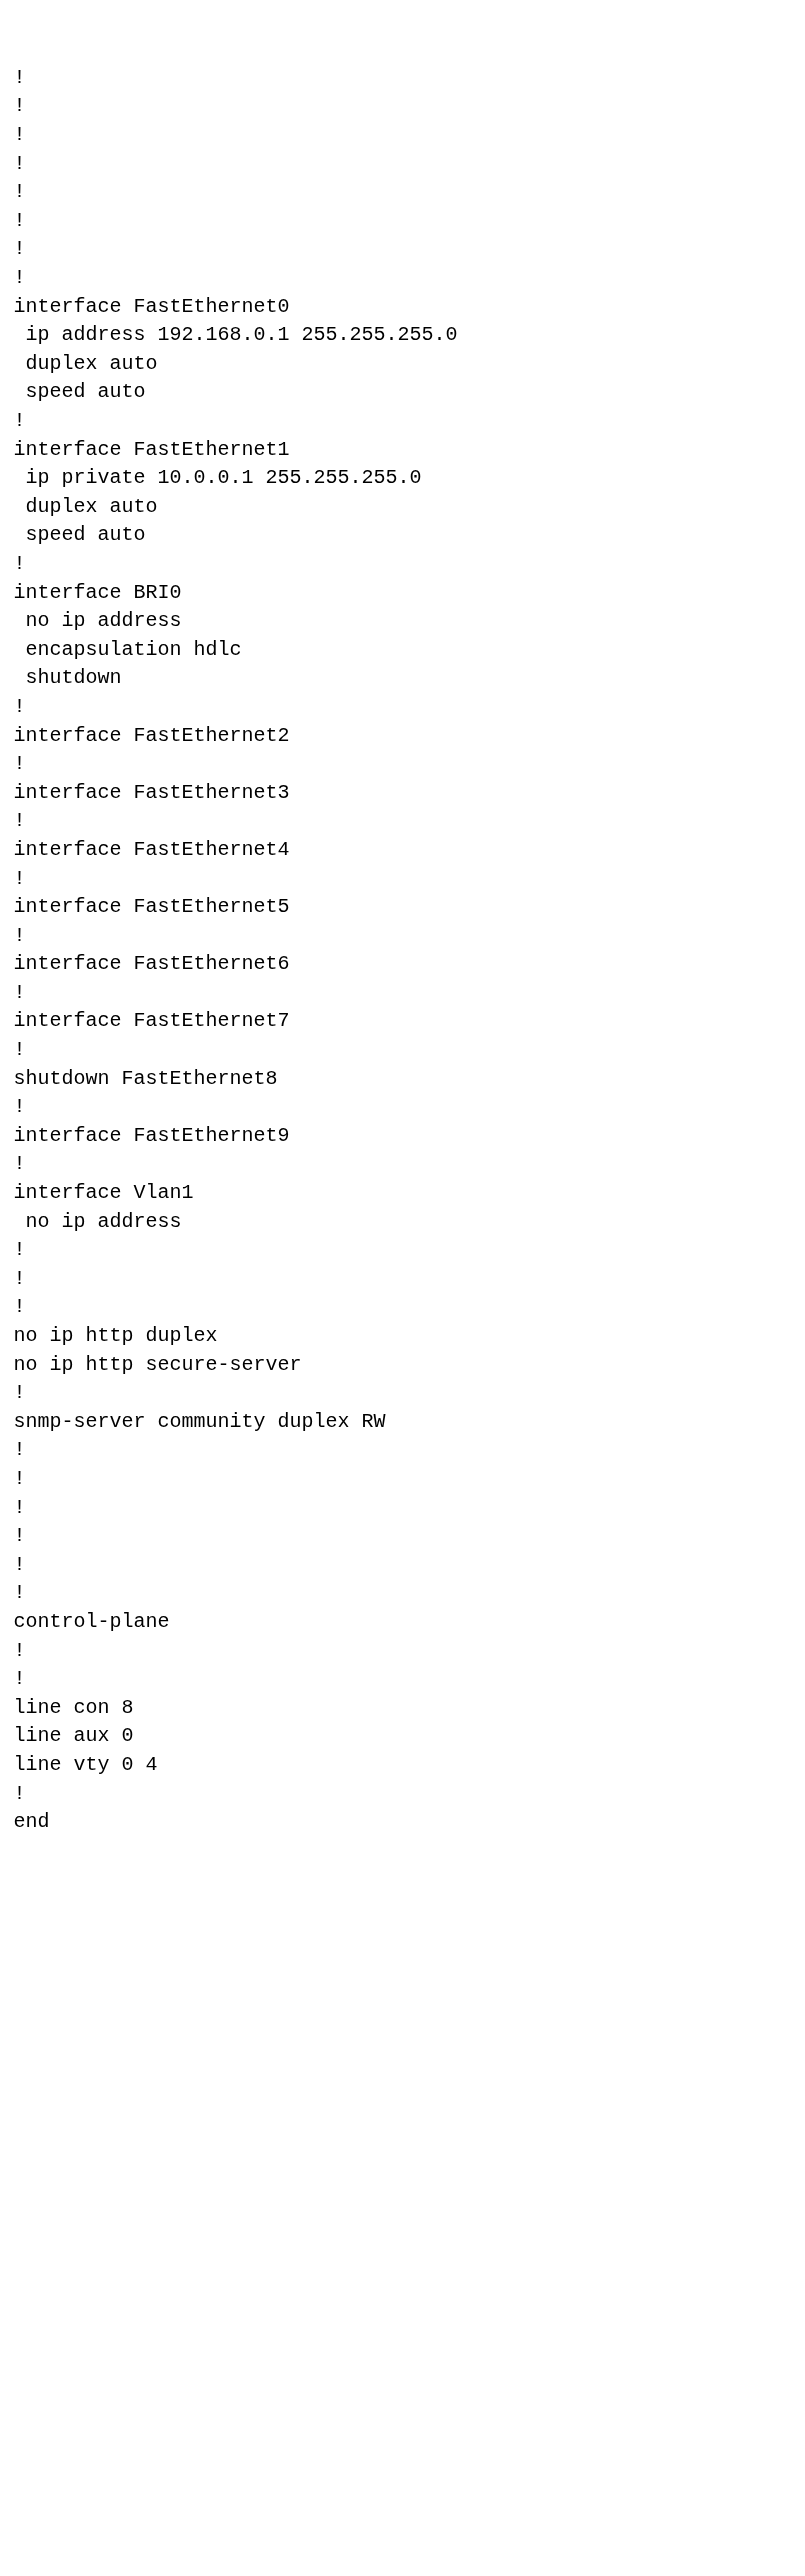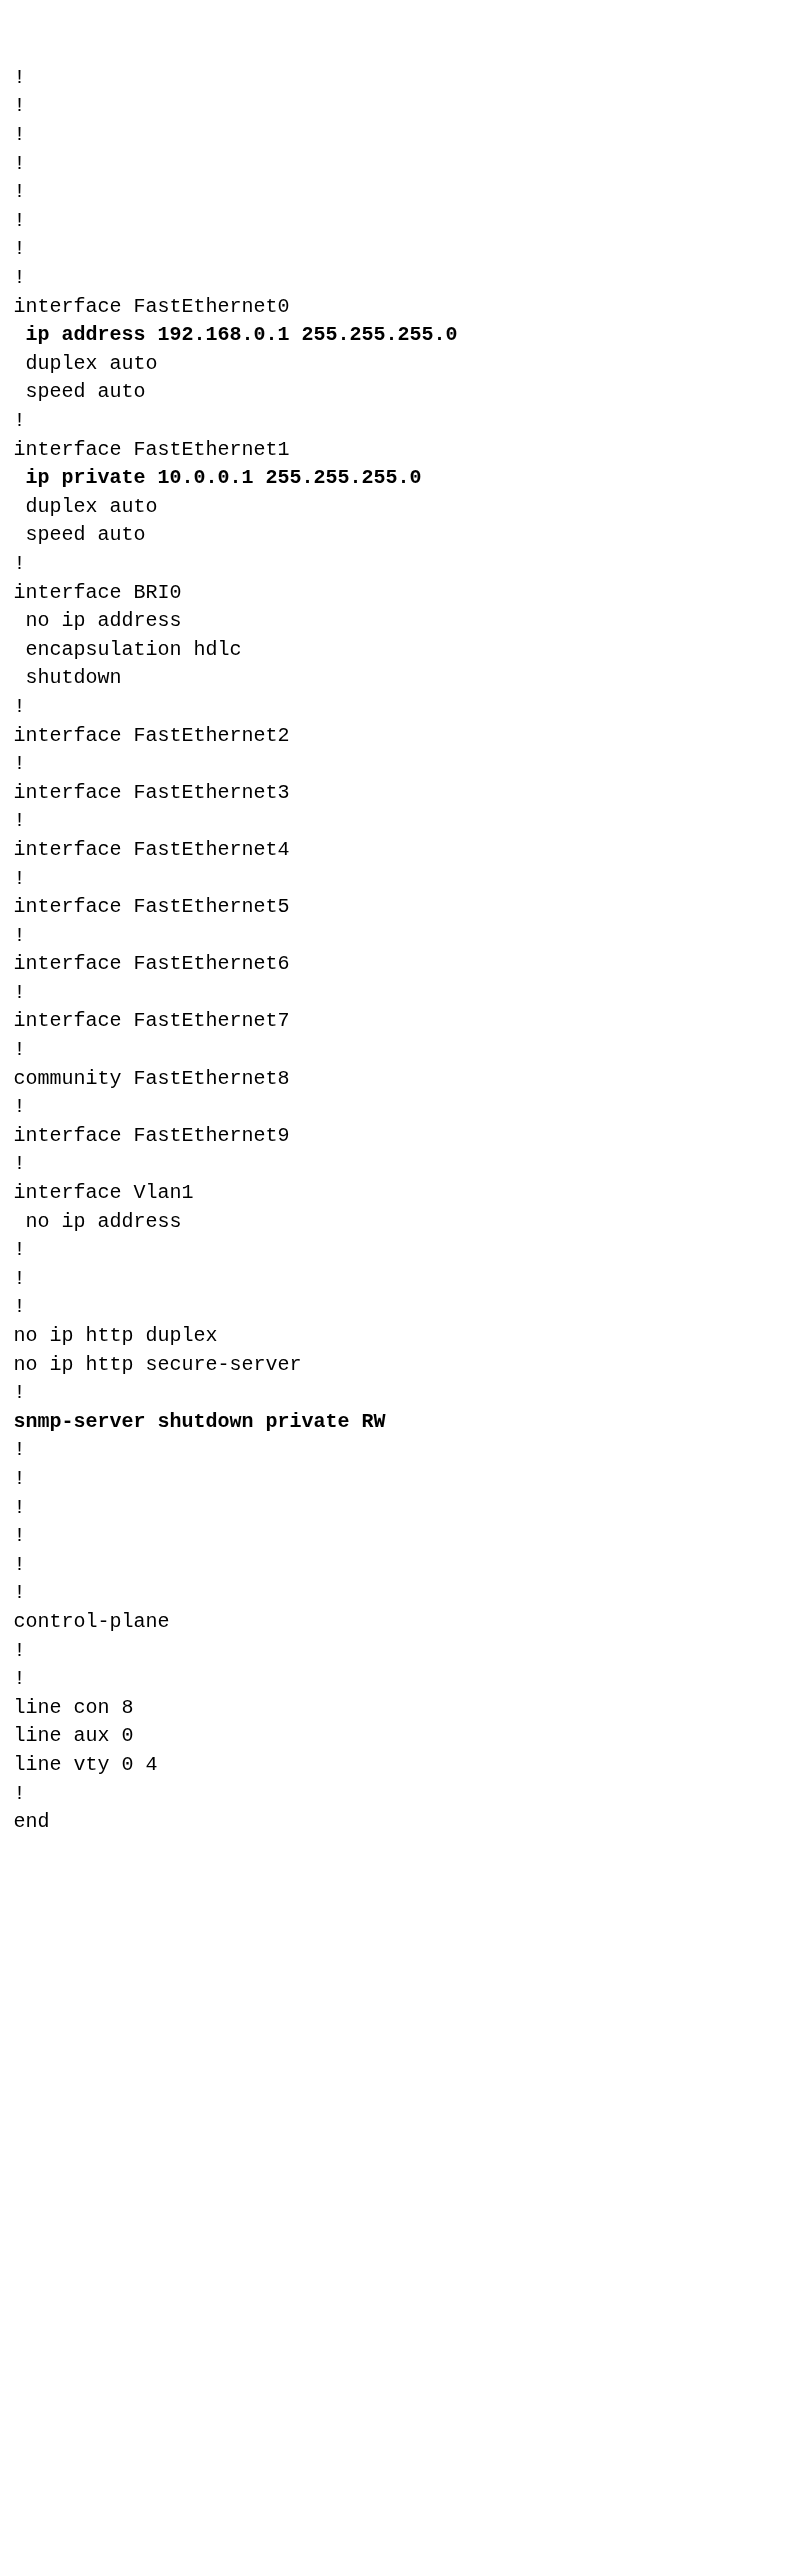--- a/index.html
+++ b/index.html
@@ -5,21 +5,21 @@
   body {
     font-family: "Courier New", Courier, monospace;
     font-size: 20px;
     line-height: 1.43;
     margin: 0;
     padding: 6.7px 13.4px 13.4px 13.4px;
     background: #ffffff;
     color: #000000;
     white-space: pre;
   }
-  .bold { font-weight: bold; }
+  .bold { font-weight: normal; }
   span { display: inline; }
 </style>
 </head>
 <body>
 
 <div id="config"><span>!</span>
 <span>!</span>
 <span>!</span>
 <span>!</span>
 <span>!</span>
@@ -46,33 +46,33 @@
 <span>interface FastEthernet3</span>
 <span>!</span>
 <span>interface FastEthernet4</span>
 <span>!</span>
 <span>interface FastEthernet5</span>
 <span>!</span>
 <span>interface FastEthernet6</span>
 <span>!</span>
 <span>interface FastEthernet7</span>
 <span>!</span>
-<span>community FastEthernet8</span>
+<span>shutdown FastEthernet8</span>
 <span>!</span>
 <span>interface FastEthernet9</span>
 <span>!</span>
 <span>interface Vlan1</span>
 <span> no ip address</span>
 <span>!</span>
 <span>!</span>
 <span>!</span>
 <span>no ip http duplex</span>
 <span>no ip http secure-server</span>
 <span>!</span>
-<span class="bold">snmp-server shutdown private RW</span>
+<span class="bold">snmp-server community duplex RW</span>
 <span>!</span>
 <span>!</span>
 <span>!</span>
 <span>!</span>
 <span>!</span>
 <span>!</span>
 <span>control-plane</span>
 <span>!</span>
 <span>!</span>
 <span>line con 8</span>

